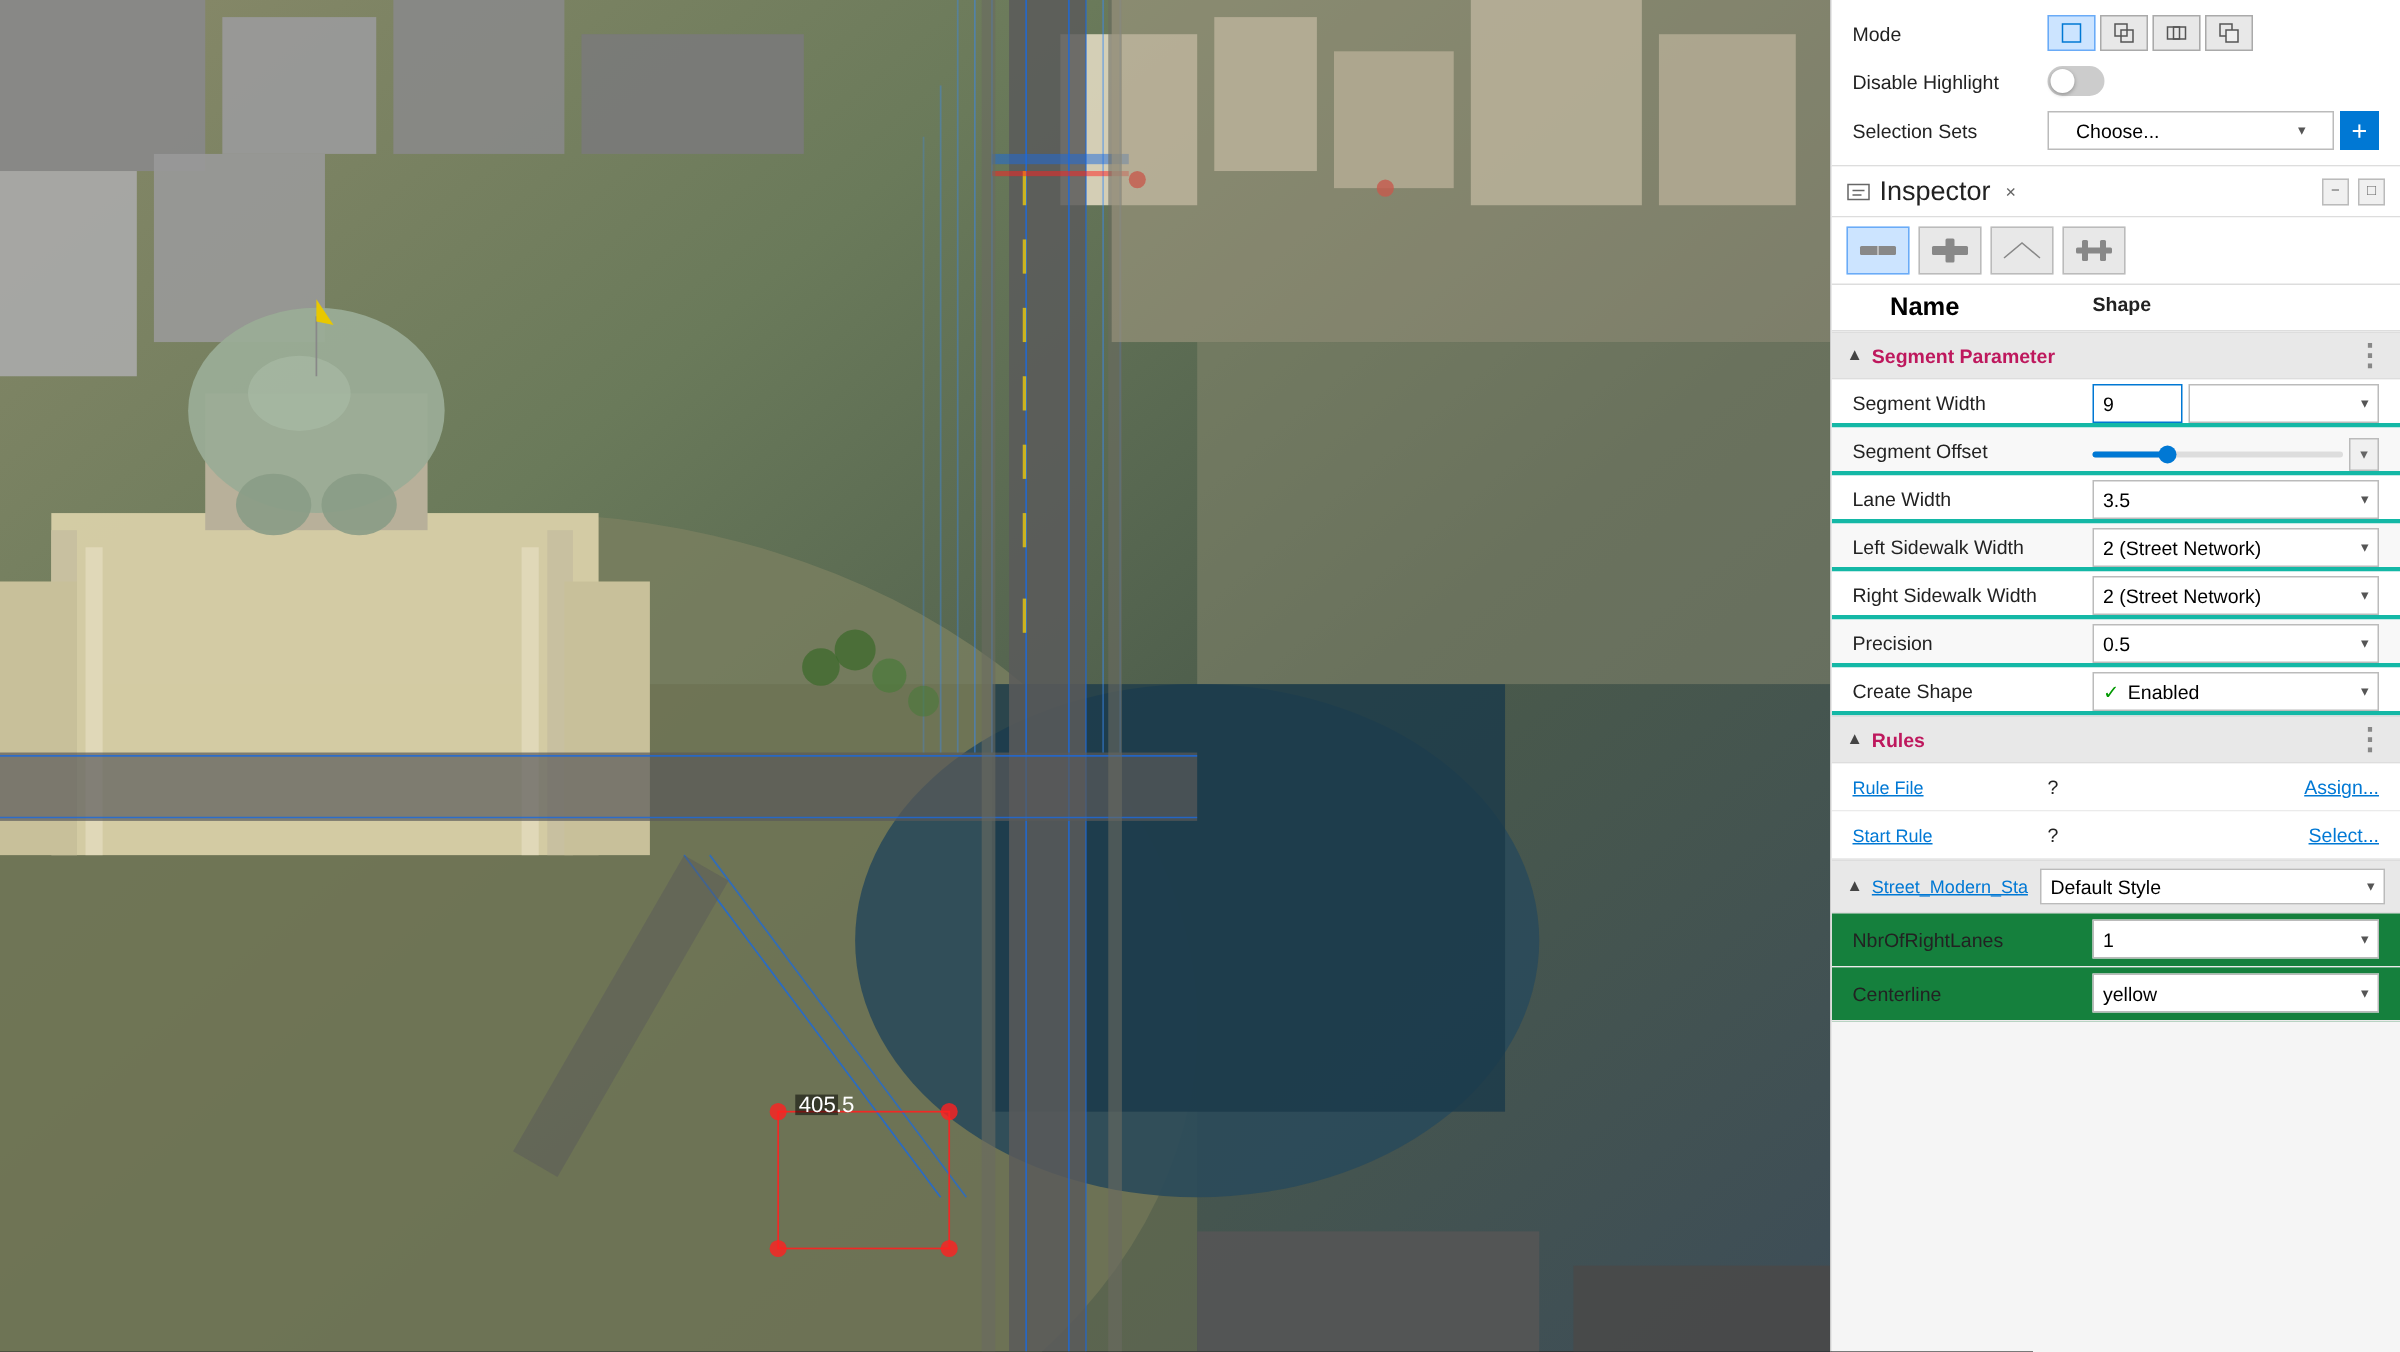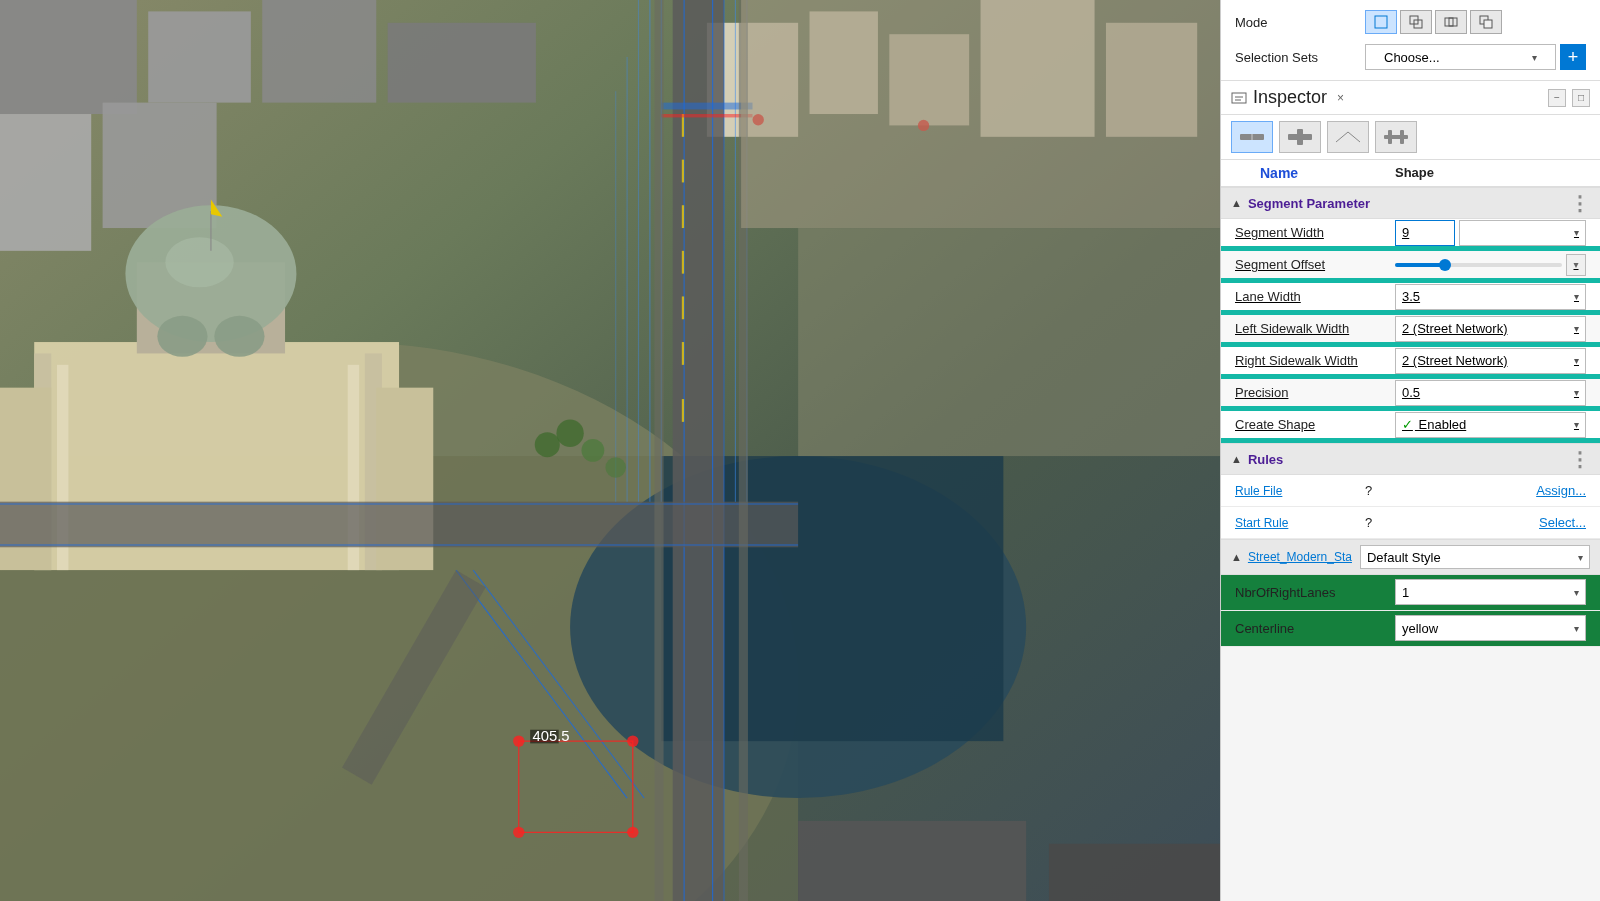--- a/index.html
+++ b/index.html
@@ -168,21 +168,21 @@
     }
     .shape-tab.active { background: #cce4ff; border-color: #6aabf7; }
 
     
     .props-header {
       display: flex;
       background: #fff;
       border-bottom: 1px solid #ddd;
       padding: 5px 14px;
     }
-    .props-header-name { flex: 0 0 160px; font-weight: 600; color: #1d4ed8; font-size: 14px; padding-left: 25px; }
+    .props-header-name { flex: 0 0 160px; font-weight: 600; color: #000000; font-size: 17px; padding-left: 25px; }
     .props-header-shape { flex: 1; font-weight: 600; color: #222; font-size: 13px; }
 
     
     .props-body {
       flex: 1;
       overflow-y: auto;
       background: #f5f5f5;
     }
 
     
@@ -192,32 +192,31 @@
       justify-content: space-between;
       background: #e8e8e8;
       padding: 5px 10px;
       border-top: 1px solid #ddd;
       border-bottom: 1px solid #ddd;
       cursor: pointer;
     }
     .section-header-left {
       display: flex; align-items: center; gap: 6px;
     }
-    .section-title { font-weight: 700; font-size: 13px; color: #4c1d95; }
+    .section-title { font-weight: 700; font-size: 13px; color: #be185d; }
     .chevron { font-size: 11px; color: #444; }
 
     
     .prop-row {
       display: flex;
-      align-items: center;
-      background: #fff;
-      border-bottom: 5px solid #14b8a6;
+      align-items: flex-end;
+      background: #fff;
+      border-bottom: 3px solid #14b8a6;
       padding: 0 14px;
       min-height: 32px;
-      text-decoration: underline;
     }
     .prop-row.alt { background: #f8f8f8; }
 
     .prop-name {
       flex: 0 0 160px;
       font-size: 13px;
       color: #222;
       padding: 6px 0;
     }
     .prop-value {
@@ -494,20 +493,26 @@
         </div>
         <div class="mode-btn" title="Subtract select">
           <svg width="14" height="14" viewBox="0 0 14 14">
               <rect x="1" y="1" width="8" height="8" fill="none" stroke="#555" strokewidth="1.5"></rect>
               <rect x="5" y="5" width="8" height="8" fill="#f0f0f0" stroke="#555" strokewidth="1.5"></rect>
             </svg>
         </div>
       </div>
     </div>
 
+    <div class="toolbar-row">
+      <span class="toolbar-label">Disable Highlight</span>
+      <div class="toggle-switch">
+        <div class="knob"></div>
+      </div>
+    </div>
 
     <div class="toolbar-row selection-sets-row">
       <span class="toolbar-label">Selection Sets</span>
       <div class="selection-sets-dropdown">
         <span>Choose...</span>
         <span class="dropdown-arrow">▾</span>
       </div>
       <button class="selection-sets-add">+</button>
     </div>
   </div>

